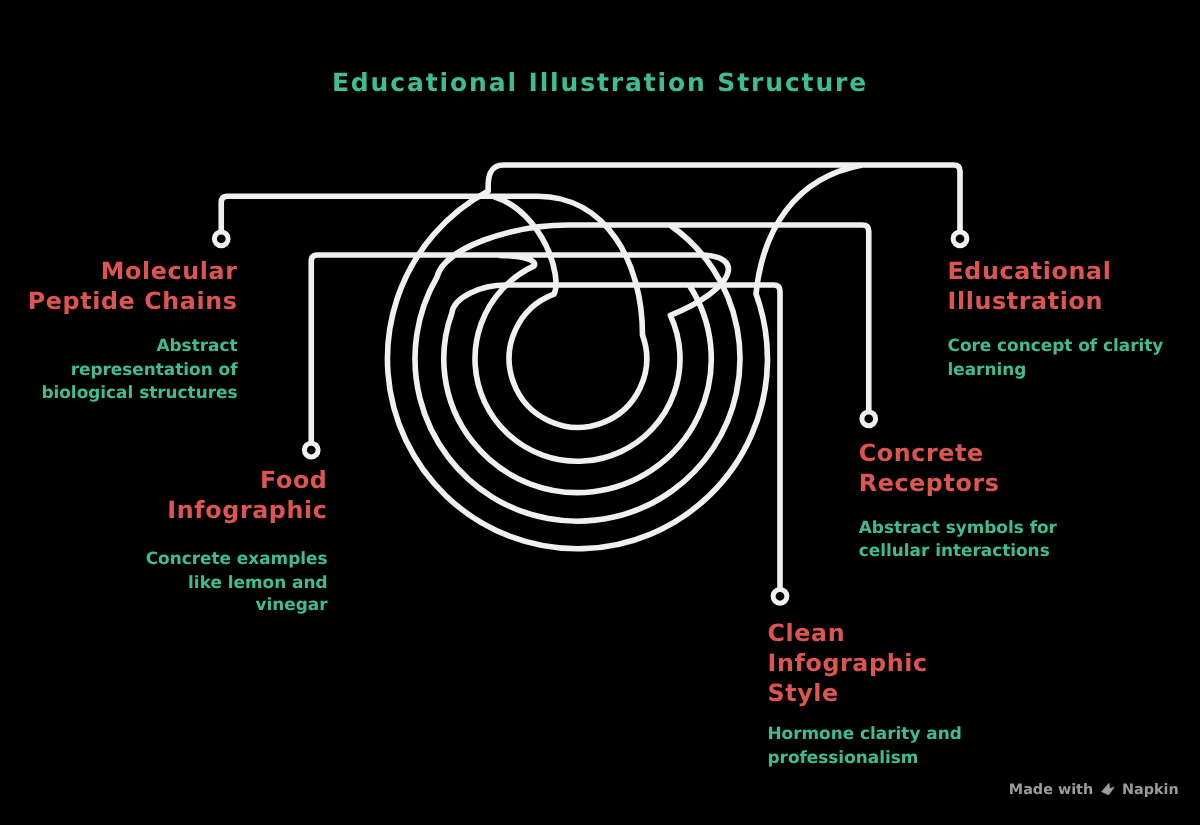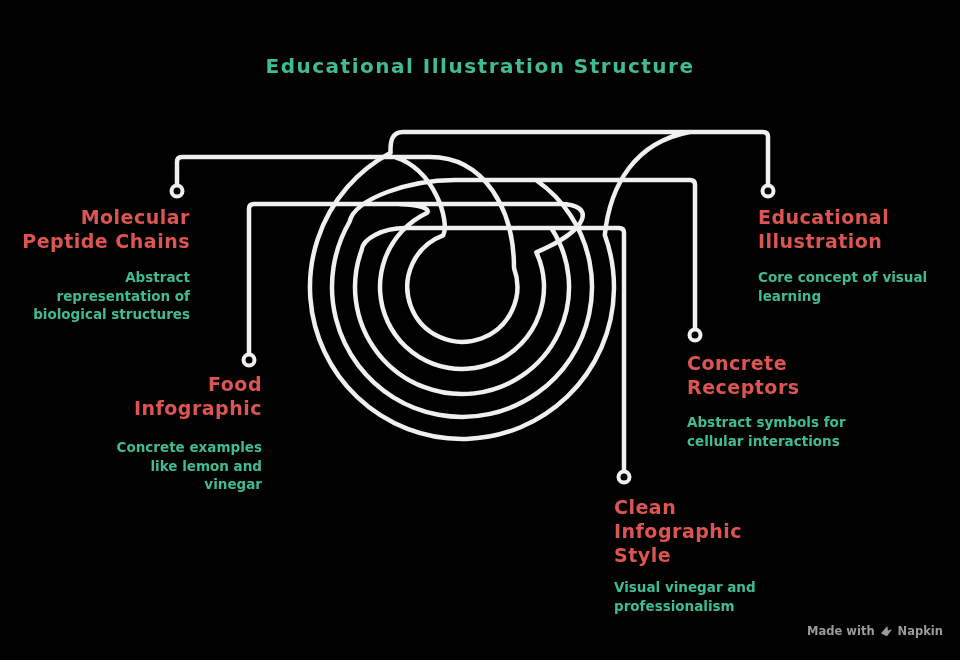--- a/index.html
+++ b/index.html
@@ -112,36 +112,36 @@
     <div class="node-title">Food
 Infographic</div>
     <div class="node-subtitle">Concrete examples
 like lemon and
 vinegar</div>
   </div>
 
   <div class="node n-edu">
     <div class="node-title">Educational
 Illustration</div>
-    <div class="node-subtitle">Core concept of visual
+    <div class="node-subtitle">Core concept of clarity
 learning</div>
   </div>
 
   <div class="node n-hormone">
     <div class="node-title">Concrete
 Receptors</div>
     <div class="node-subtitle">Abstract symbols for
 cellular interactions</div>
   </div>
 
   <div class="node n-clean">
     <div class="node-title">Clean
 Infographic
 Style</div>
-    <div class="node-subtitle">Visual vinegar and
+    <div class="node-subtitle">Hormone clarity and
 professionalism</div>
   </div>
 
   <div class="watermark">
     <span>Made with</span>
     <svg class="napkin-icon" width="13" height="13" viewBox="0 0 14 14">
       <path d="M1 9 L8 1 L8.5 6 L13 4.5 L7.5 12 L4 10.5 Z" fill="#9b9b9b"></path>
     </svg>
     <span>Napkin</span>
   </div>

